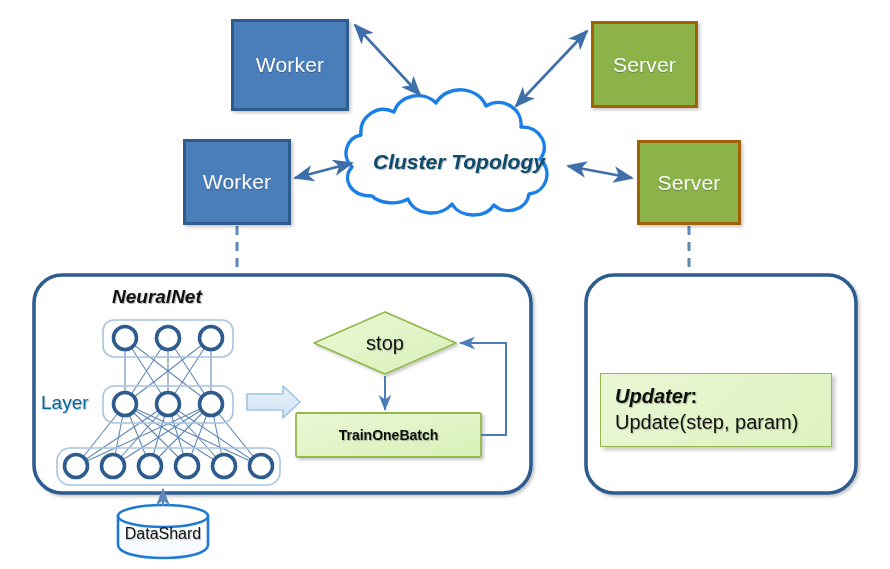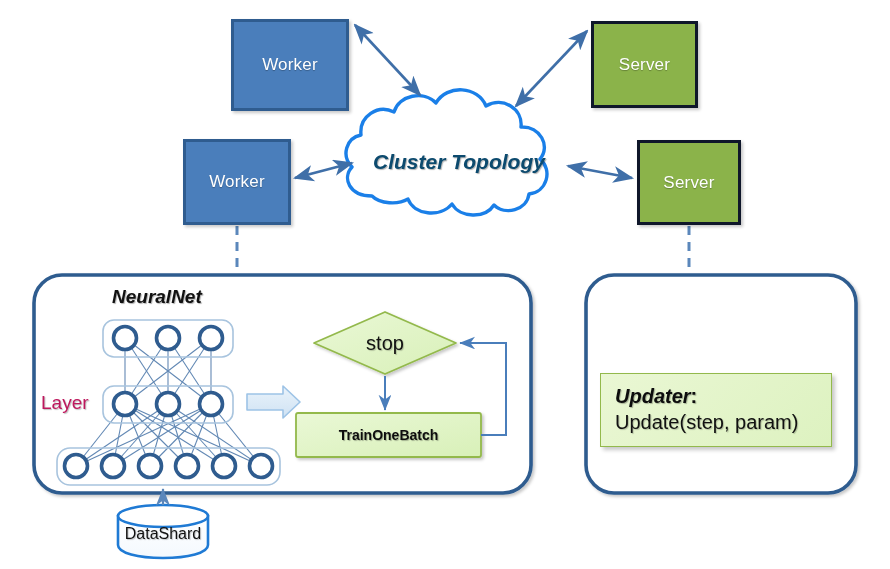--- a/index.html
+++ b/index.html
@@ -25,32 +25,32 @@
     width: 890px;
     height: 569px;
   }
   .node-box {
     position: absolute;
     display: flex;
     align-items: center;
     justify-content: center;
     box-sizing: border-box;
     color: #ffffff;
-    font-size: 17px;
+    font-size: 21px;
     letter-spacing: 0.2px;
     text-shadow: 0 1px 1px rgba(0,0,0,0.28);
   }
   .worker-box {
     background: #4a7ebb;
     border: 3px solid #2f5c8f;
     box-shadow: 2px 2px 3px rgba(0,0,0,0.22);
   }
   .server-box {
     background: #8bb34a;
-    border: 3px solid #0f172a;
+    border: 3px solid #a16207;
     box-shadow: 2px 2px 3px rgba(0,0,0,0.22);
   }
   .cloud-label {
     position: absolute;
     width: 230px;
     text-align: center;
     font-size: 21px;
     font-weight: bold;
     font-style: italic;
     color: #0c4a6e;
@@ -60,21 +60,21 @@
     position: absolute;
     font-size: 19px;
     font-weight: bold;
     font-style: italic;
     color: #111111;
     text-shadow: 1px 1px 1px rgba(0,0,0,0.30);
   }
   .layer-label {
     position: absolute;
     font-size: 19px;
-    color: #be185d;
+    color: #0369a1;
     text-shadow: 1px 1px 1px rgba(0,0,0,0.25);
   }
   .flow-shape-label {
     position: absolute;
     box-sizing: border-box;
     display: flex;
     align-items: center;
     justify-content: center;
     pointer-events: none;
   }

